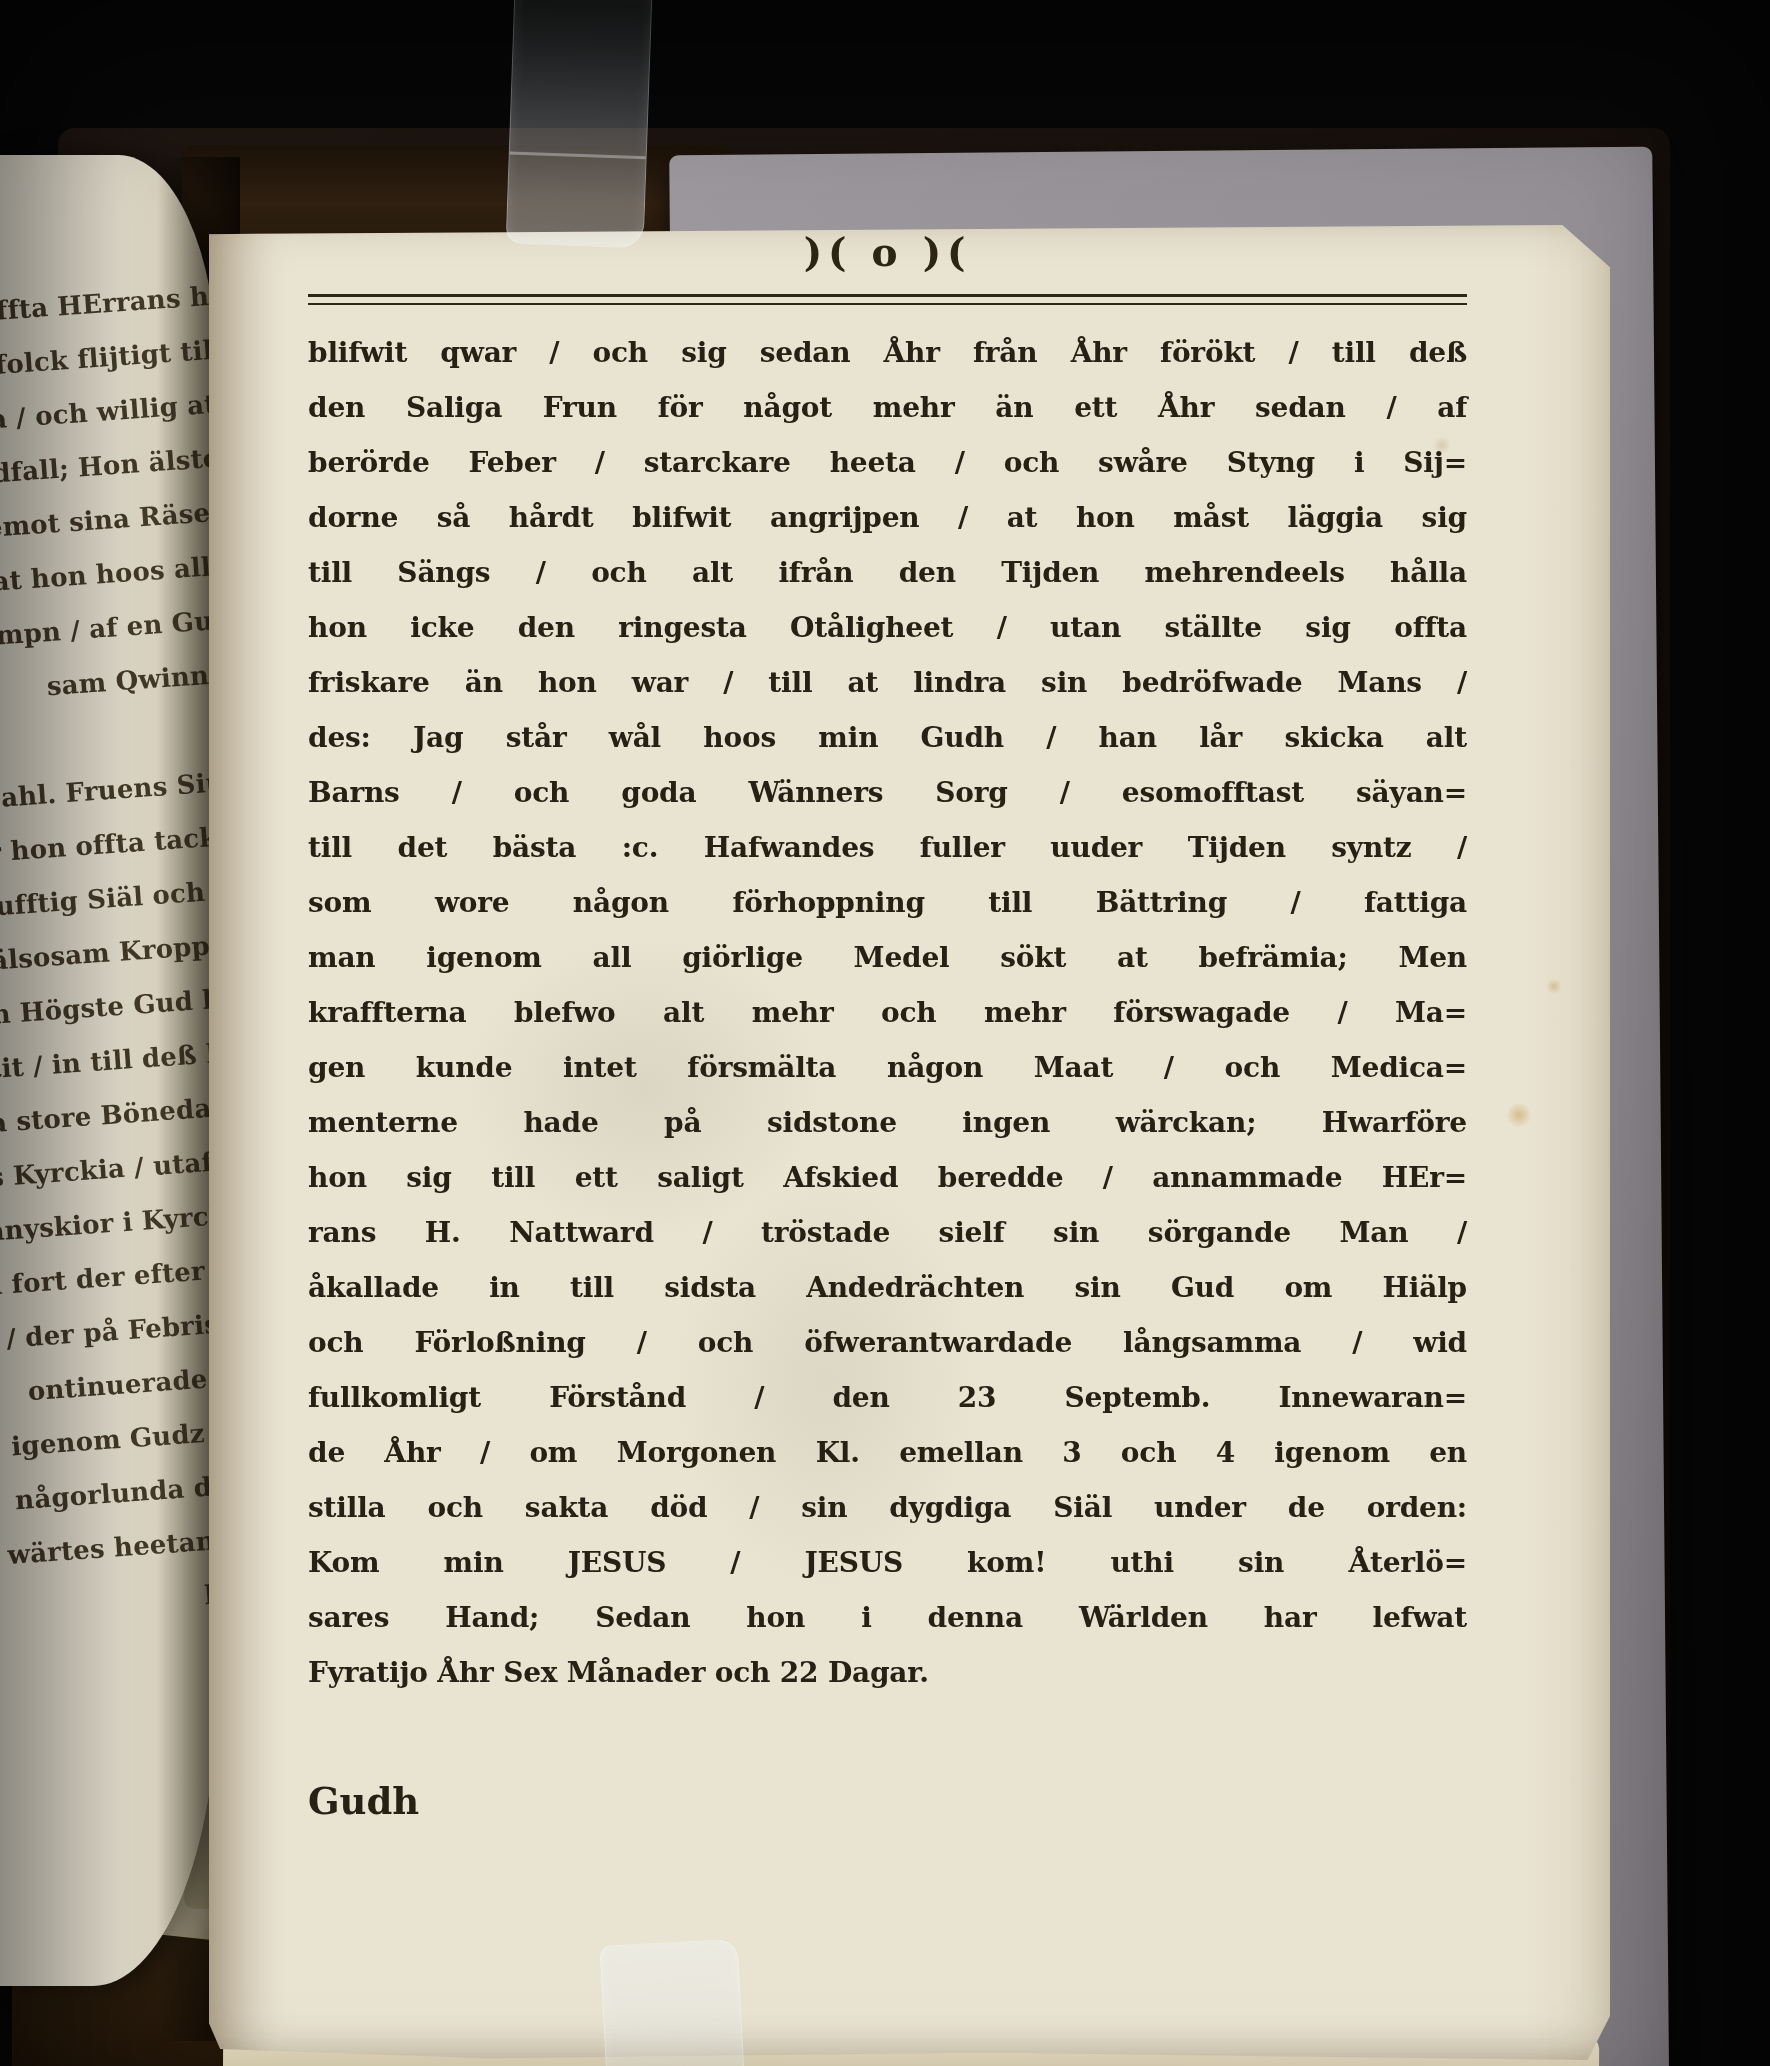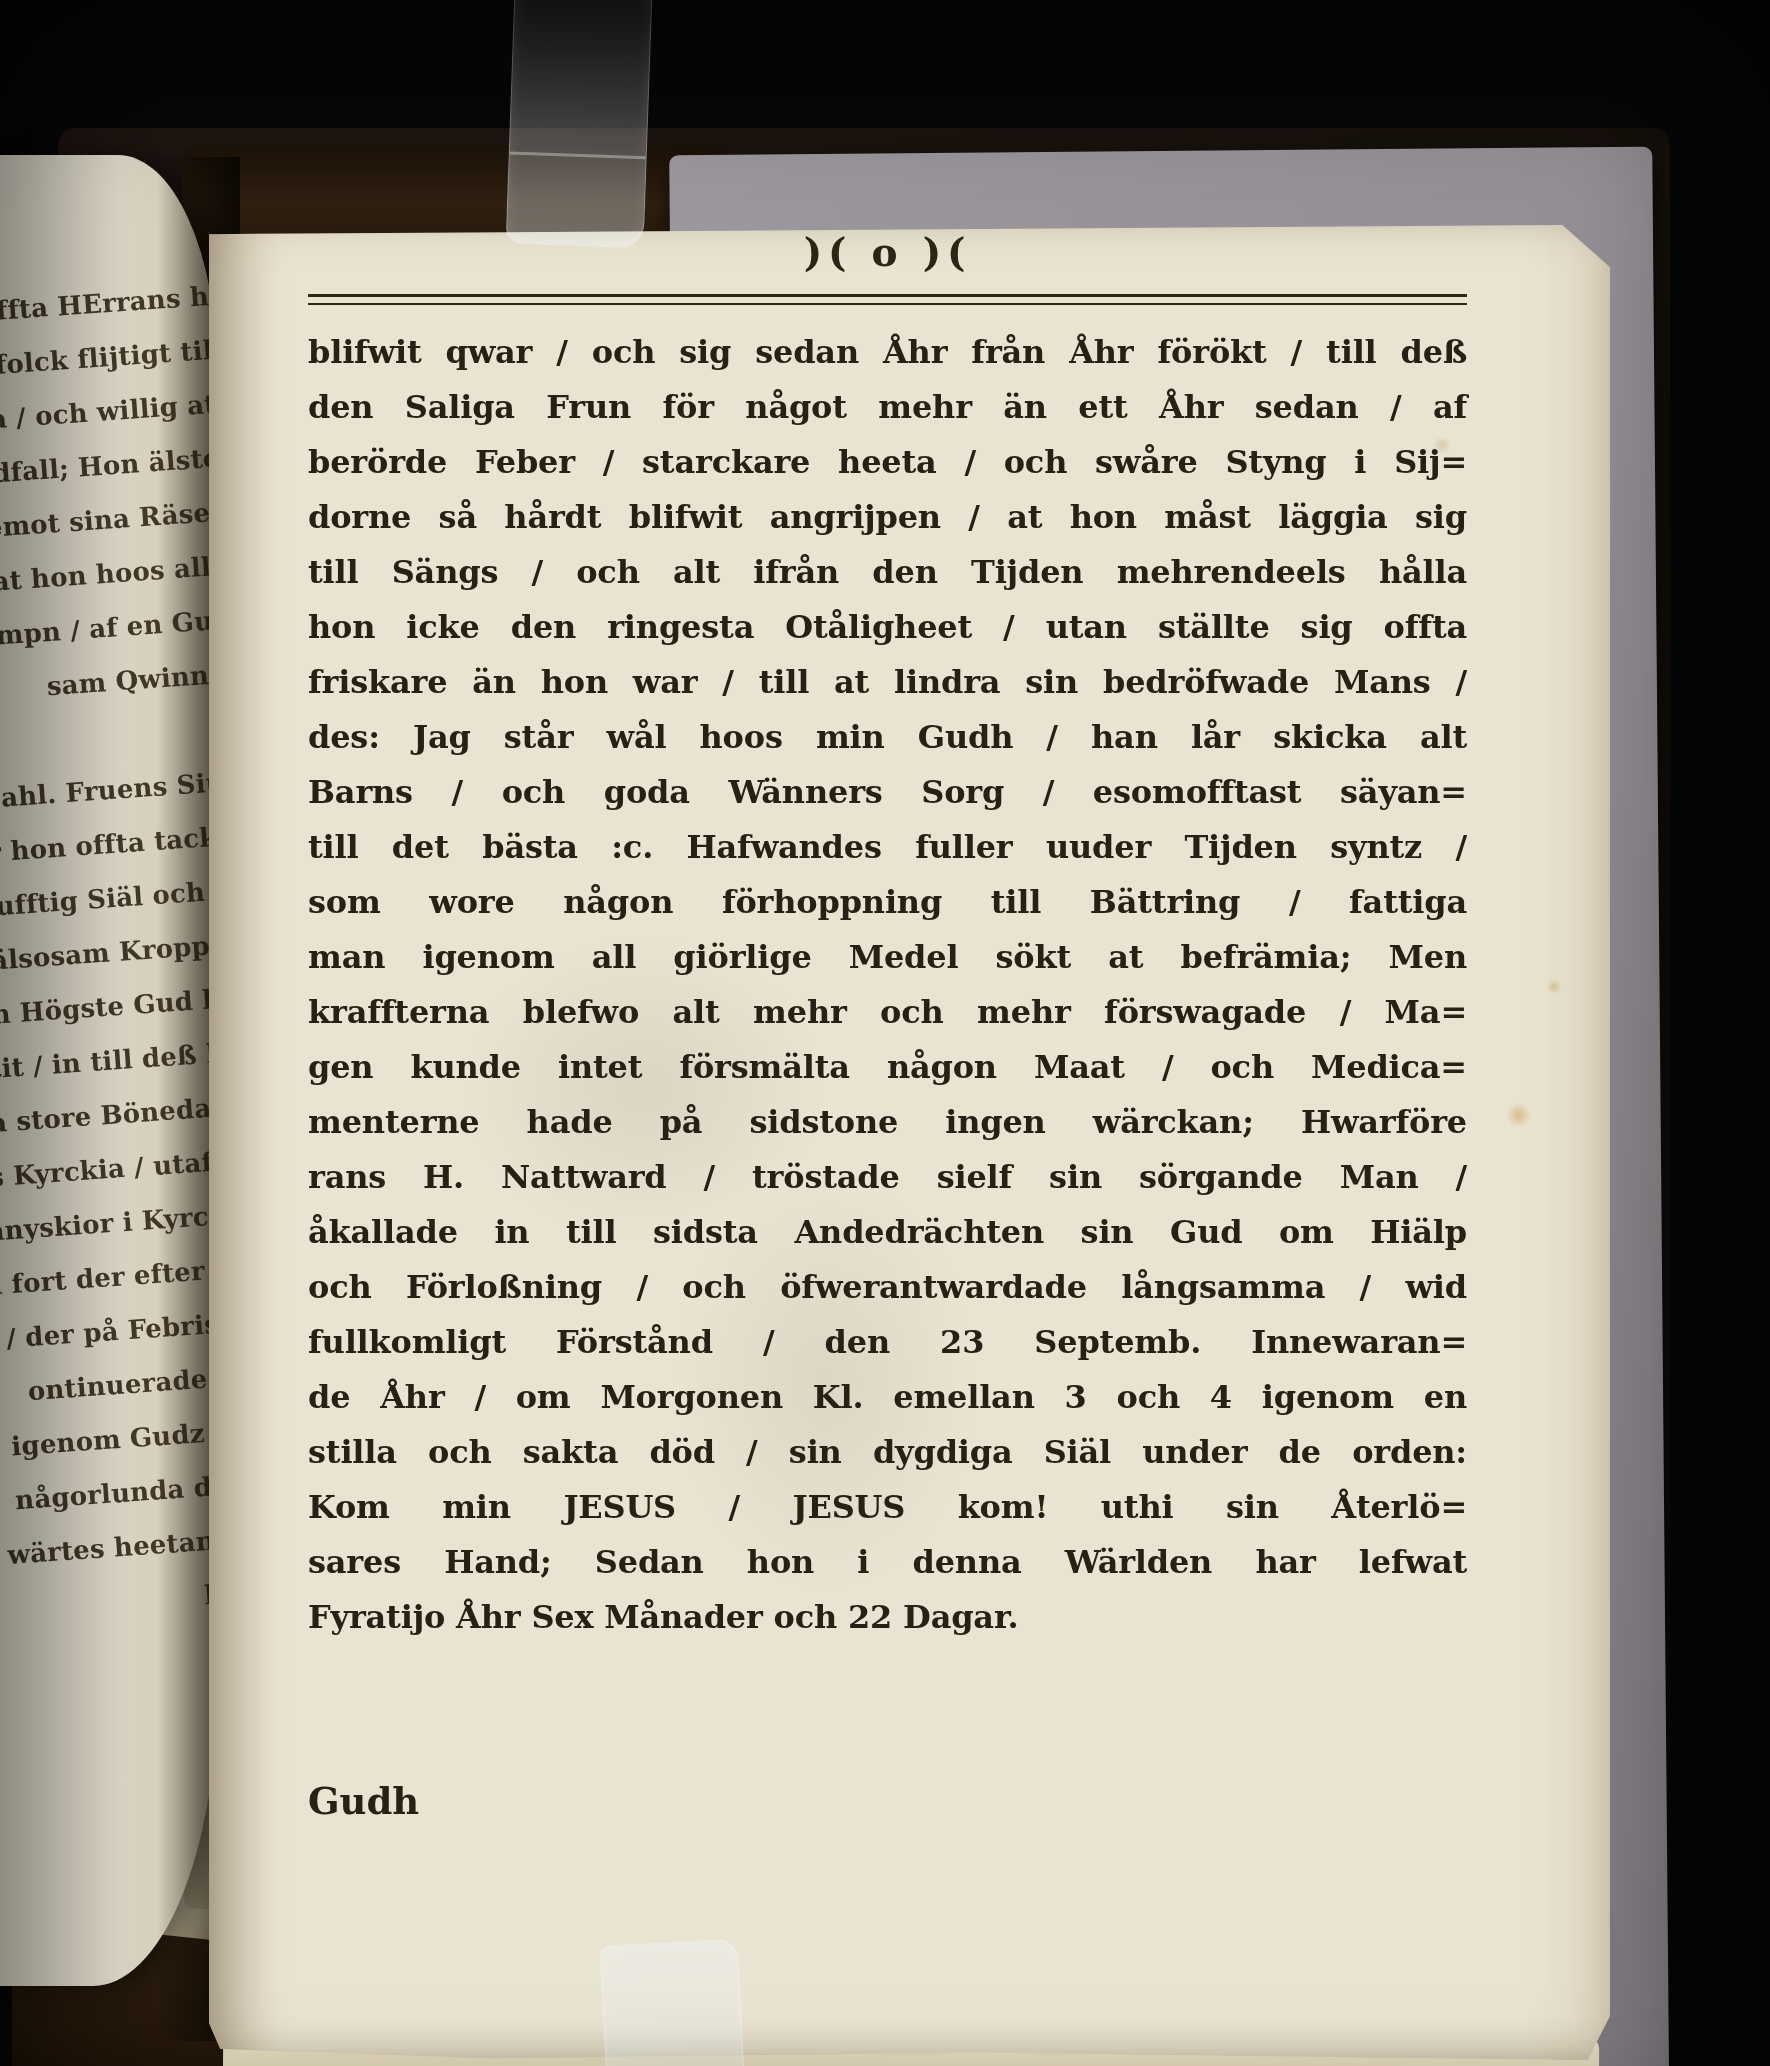--- a/index.html
+++ b/index.html
@@ -98,21 +98,21 @@
     font-size:39px;font-weight:700;letter-spacing:5.8px;
     color:#2c2516;
   }
   .header-rule{
     position:absolute;left:99px;top:69px;width:1159px;height:5.8px;
     border-top:3.7px solid #2e2718;
     border-bottom:2.1px solid #2e2718;
   }
   .body-text{
     position:absolute;left:99px;top:100px;width:1159px;
-    font-size:32px;line-height:55px;font-weight:700;
+    font-size:28px;line-height:55px;font-weight:700;
     letter-spacing:-0.2px;
   }
   .body-line{
     text-align:justify;text-align-last:justify;
     white-space:normal;
   }
   .body-line:last-child{text-align-last:left;}
   .catchword{
     position:absolute;left:99px;top:1554px;width:1159px;
     text-align:left;font-size:37px;font-weight:700;
@@ -205,20 +205,21 @@
         <div class="body-line">hon icke den ringesta Otåligheet / utan ställte sig offta</div>
         <div class="body-line">friskare än hon war / till at lindra sin bedröfwade Mans /</div>
         <div class="body-line">des: Jag står wål hoos min Gudh / han lår skicka alt</div>
         <div class="body-line">Barns / och goda Wänners Sorg / esomofftast säyan=</div>
         <div class="body-line">till det bästa :c. Hafwandes fuller uuder Tijden syntz /</div>
         <div class="body-line">som wore någon förhoppning till Bättring / fattiga</div>
         <div class="body-line">man igenom all giörlige Medel sökt at befrämia; Men</div>
         <div class="body-line">kraffterna blefwo alt mehr och mehr förswagade / Ma=</div>
         <div class="body-line">gen kunde intet försmälta någon Maat / och Medica=</div>
         <div class="body-line">menterne hade på sidstone ingen wärckan; Hwarföre</div>
+        <div class="body-line">hon sig till ett saligt Afskied beredde / annammade HEr=</div>
         <div class="body-line">rans H. Nattward / tröstade sielf sin sörgande Man /</div>
         <div class="body-line">åkallade in till sidsta Andedrächten sin Gud om Hiälp</div>
         <div class="body-line">och Förloßning / och öfwerantwardade långsamma / wid</div>
         <div class="body-line">fullkomligt Förstånd / den 23 Septemb. Innewaran=</div>
         <div class="body-line">de Åhr / om Morgonen Kl. emellan 3 och 4 igenom en</div>
         <div class="body-line">stilla och sakta död / sin dygdiga Siäl under de orden:</div>
         <div class="body-line">Kom min JESUS / JESUS kom! uthi sin Återlö=</div>
         <div class="body-line">sares Hand; Sedan hon i denna Wärlden har lefwat</div>
         <div class="body-line">Fyratijo Åhr Sex Månader och 22 Dagar.</div>
       </div>

